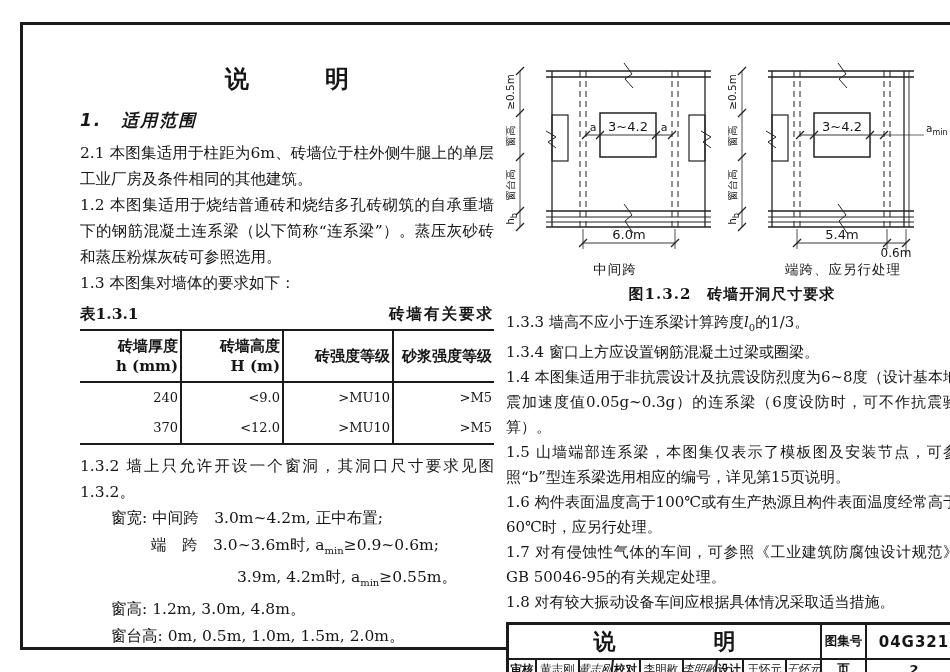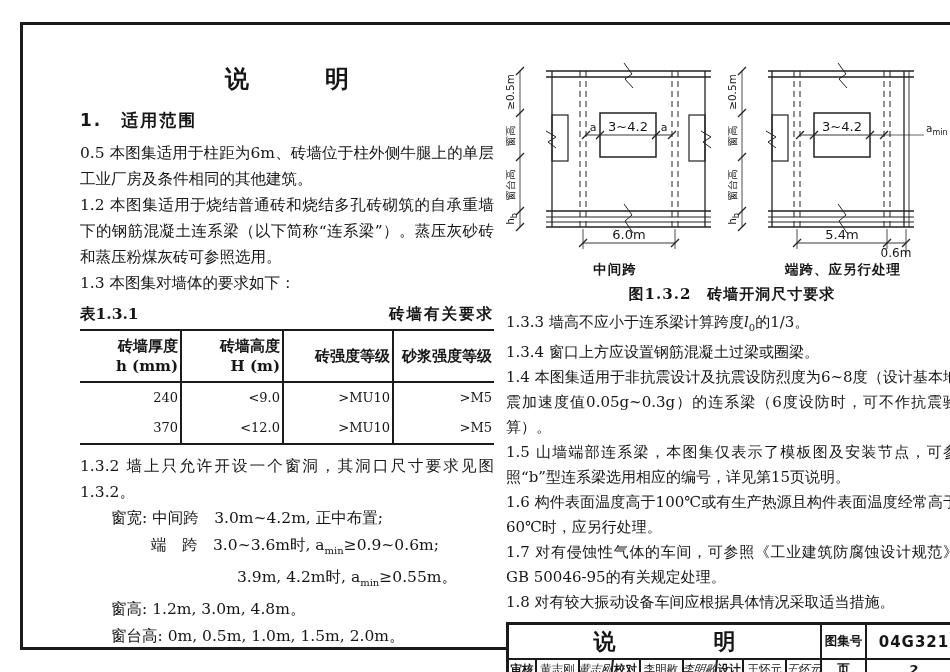--- a/index.html
+++ b/index.html
@@ -14,21 +14,21 @@
   }
   
   .col-left{position:absolute;left:57px;top:30px;width:414px;}
   .doc-title{
     text-align:center;font-family:"DejaVu Sans","Liberation Sans",sans-serif;
     font-weight:bold;font-size:24px;letter-spacing:26px;text-indent:26px;
     margin:8px 0 14px 0;
   }
   .sec-head{
     font-family:"DejaVu Sans","Liberation Sans",sans-serif;
-    font-weight:bold;font-size:17px;margin:4px 0 8px 0;letter-spacing:2px;
+    font-weight:bold;font-size:17px;margin:4px 0 8px 0;letter-spacing:2px;font-style:italic;
   }
   .para{font-size:15.5px;line-height:26px;text-align:justify;margin:0;}
   .para-r{font-size:15px;line-height:25px;text-align:justify;margin:0;}
   .tbl-caption{display:flex;font-weight:bold;font-size:15.5px;margin:8px 0 4px 0;}
   .tbl-caption .cap-label{flex:0 0 auto;}
   .tbl-caption .cap-title{flex:1;text-align:right;letter-spacing:2px;}
   table.req{
     width:100%;border-collapse:collapse;
     border-top:2.5px solid #1b1b1b;border-bottom:2.5px solid #1b1b1b;
     font-size:15px;text-align:right;margin-bottom:8px;
@@ -40,21 +40,21 @@
   table.req td{padding:3px 2px;line-height:24px;font-size:13px;}
   table.req th + th, table.req td + td{border-left:2px solid #1b1b1b;}
   .spec{font-size:15.5px;line-height:27px;}
   sub.small{font-size:10px;}
   
   .col-right{position:absolute;left:483px;top:30px;width:452px;}
   .diagrams{display:flex;justify-content:space-between;margin-top:6px;}
   .diagram{display:flex;flex-direction:column;align-items:center;}
   .dia-caption{
     font-family:"DejaVu Sans","Liberation Sans",sans-serif;
-    font-weight:bold;font-size:13.5px;margin-top:2px;letter-spacing:1px;
+    font-weight:normal;font-size:13.5px;margin-top:2px;letter-spacing:1px;
   }
   .fig-caption{
     text-align:center;font-size:15px;font-weight:bold;margin:6px 0 6px 0;letter-spacing:1px;
   }
   svg text{fill:#161616;font-family:"DejaVu Sans","Liberation Sans",sans-serif;}
   svg line,svg rect,svg polyline,svg path{stroke:#222;fill:none;}
   
   .tblock{
     position:absolute;left:483px;top:597px;width:452px;height:53px;
     border-top:3px solid #1b1b1b;border-left:3px solid #1b1b1b;
@@ -82,21 +82,21 @@
   .tb-page-no{grid-column:3;grid-row:2;border-left:2px solid #1b1b1b;border-top:2px solid #1b1b1b;font-size:13px;font-weight:bold;}
 </style>
 </head>
 <body>
 
 <div class="frame">
 
   <div class="col-left">
     <div class="doc-title">说　明</div>
     <div class="sec-head">1.　适用范围</div>
-    <p class="para">0.5 本图集适用于柱距为6m、砖墙位于柱外侧牛腿上的单层工业厂房及条件相同的其他建筑。</p>
+    <p class="para">2.1 本图集适用于柱距为6m、砖墙位于柱外侧牛腿上的单层工业厂房及条件相同的其他建筑。</p>
     <p class="para">1.2  本图集适用于烧结普通砖和烧结多孔砖砌筑的自承重墙下的钢筋混凝土连系梁（以下简称“连系梁”）。蒸压灰砂砖和蒸压粉煤灰砖可参照选用。</p>
     <p class="para">1.3 本图集对墙体的要求如下：</p>
 
     <div class="tbl-caption">
       <span class="cap-label">表1.3.1</span>
       <span class="cap-title">砖墙有关要求</span>
     </div>
 
     <table class="req">
       <thead>

